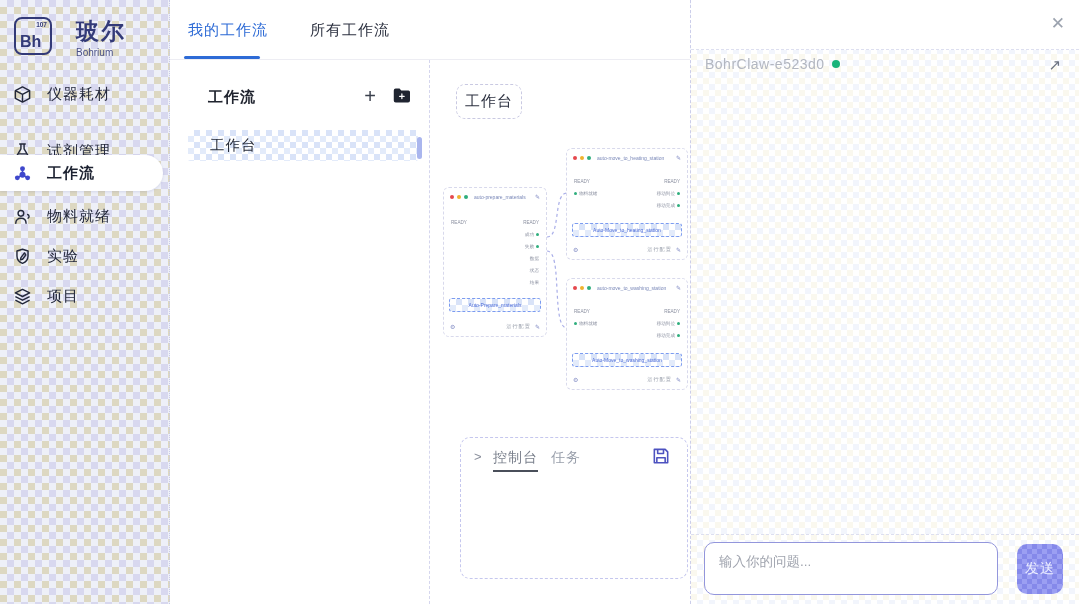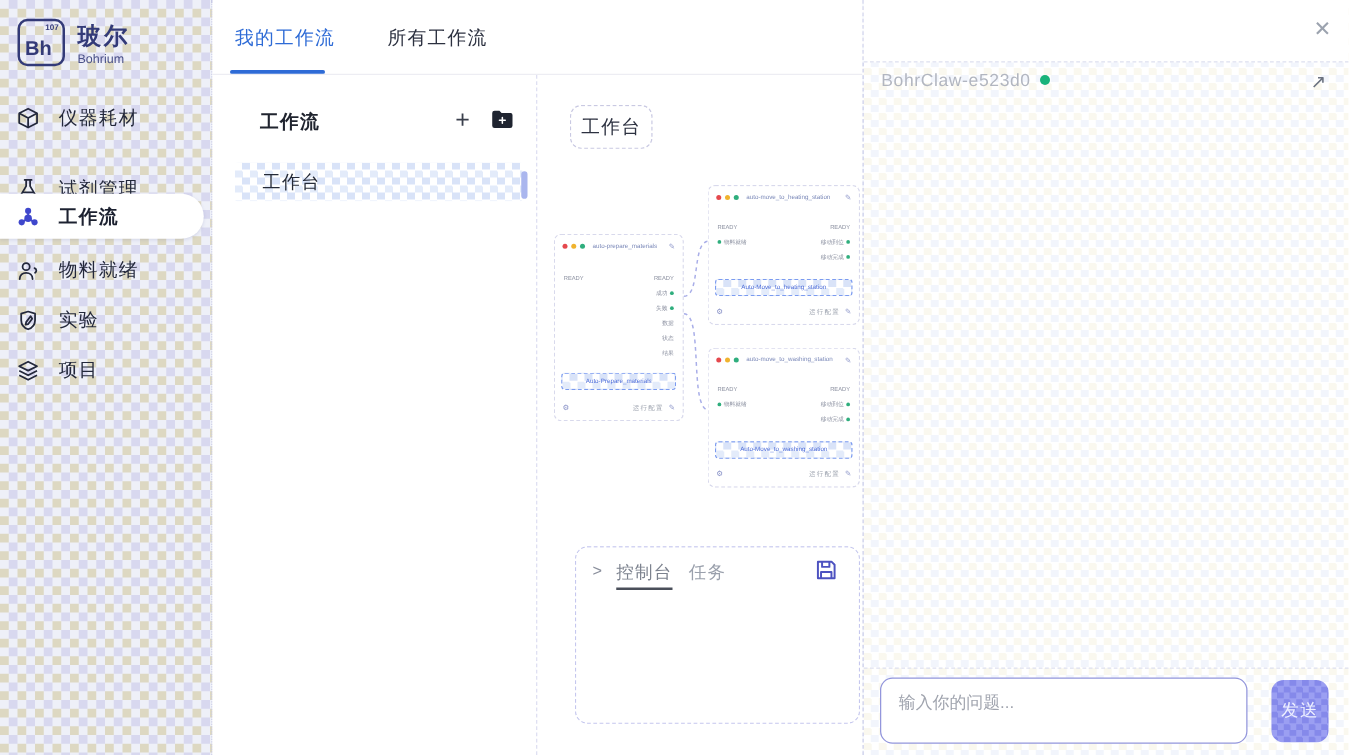--- a/index.html
+++ b/index.html
@@ -20,26 +20,26 @@
     background: repeating-conic-gradient(#f2f5fc 0% 25%, #ffffff 25% 50%, #faf8ef 50% 75%, #ffffff 75% 100%);
     background-size: 12px 12px;
   }
   .checker-send {
     background: repeating-conic-gradient(#8589ea 0% 25%, #9b9ff2 25% 50%, #8589ea 50% 75%, #9b9ff2 75% 100%);
     background-size: 10px 10px;
   }
 
   
   .sidebar { position:absolute; left:0; top:0; width:170px; height:604px; border-right:1px dotted #c9cbe6; }
-  .logo { position:absolute; left:14px; top:13px; display:flex; align-items:flex-end; gap:10px; }
+  .logo { position:absolute; left:14px; top:13px; display:flex; align-items:center; gap:24px; }
   .logo-box { position:relative; width:38px; height:38px; border:2.5px solid #333a78; border-radius:8px; background:transparent; }
   .logo-bh { position:absolute; left:4px; bottom:2px; font-size:16px; font-weight:bold; color:#333a78; }
   .logo-num { position:absolute; right:3px; top:2px; font-size:6.5px; font-weight:bold; color:#333a78; }
   .logo-text { padding-top:3px; }
-  .logo-cn { font-size:19px; font-weight:bold; color:#333a78; letter-spacing:2px; }
+  .logo-cn { font-size:23px; font-weight:bold; color:#333a78; letter-spacing:2px; }
   .logo-en { font-size:10px; color:#4a5188; margin-top:0px; }
 
   .menu { position:absolute; left:0; top:75px; width:170px; }
   .menu-item { position:absolute; left:0; width:170px; height:34px; display:flex; align-items:center; gap:15px; padding-left:13px; cursor:pointer; }
   .menu-item .mi-label { font-size:15px; color:#23283b; letter-spacing:1px; }
   .menu-item.active { background:#fff; border-radius:0 18px 18px 0; width:163px; height:36px; box-shadow:0 1px 3px rgba(60,70,140,.15); }
   .menu-item.active .mi-label { font-weight:bold; color:#1c2130; }
   .mi-icon { width:19px; height:19px; flex:0 0 19px; }
   .mi-icon svg { width:19px; height:19px; display:block; }
 

